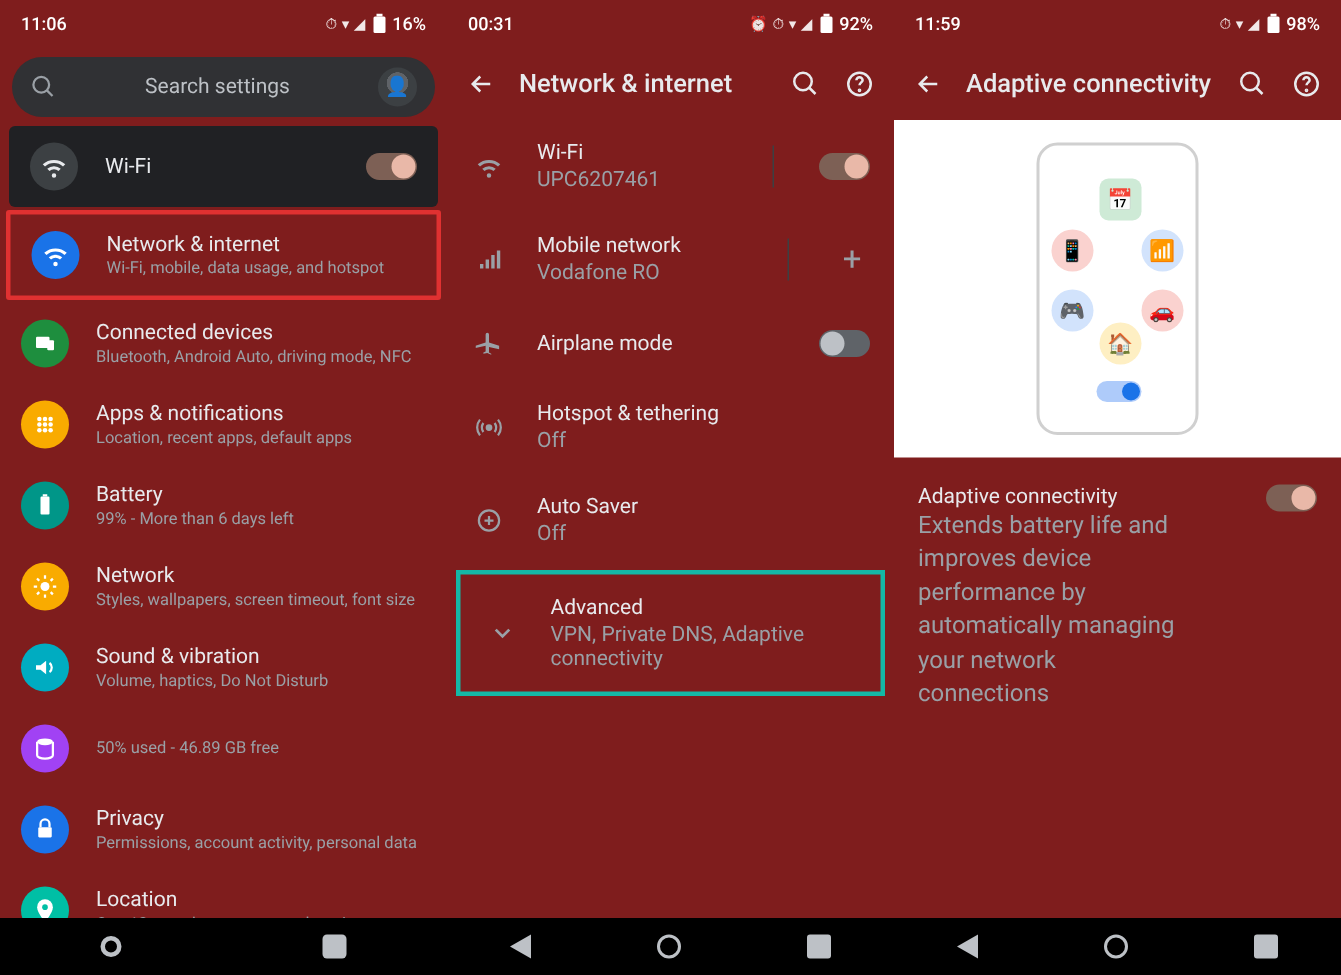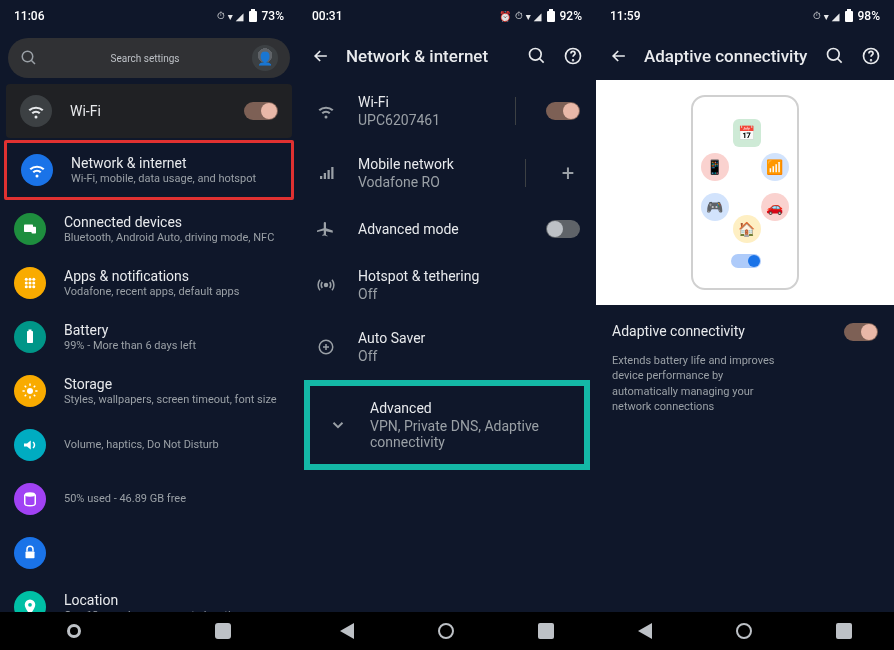--- a/index.html
+++ b/index.html
@@ -8,21 +8,21 @@
     font-family: Roboto, "Segoe UI", Arial, sans-serif;
     color: #e8eaed;
     width: 894px;
     height: 650px;
     overflow: hidden;
     display: flex;
   }
   .panel {
     width: 298px;
     height: 650px;
-    background: #0f172a;
+    background: #7f1d1d;
     position: relative;
     overflow: hidden;
     flex-shrink: 0;
   }
   .statusbar {
     display: flex;
     justify-content: space-between;
     align-items: center;
     height: 32px;
     padding: 0 14px;
@@ -37,21 +37,21 @@
   .searchbar {
     margin: 6px 8px;
     height: 40px;
     background: #303134;
     border-radius: 22px;
     display: flex;
     align-items: center;
     padding: 0 12px;
     gap: 10px;
   }
-  .search-text { flex: 1; text-align: center; color: #bdc1c6; font-size: 10px; }
+  .search-text { flex: 1; text-align: center; color: #bdc1c6; font-size: 14px; }
   .avatar {
     width: 26px; height: 26px; border-radius: 50%;
     background: radial-gradient(circle at 50% 40%, #5f6368 35%, #3c4043 36%);
     display:flex; align-items:center; justify-content:center;
     font-size:13px; color:#ccc;
   }
   .item {
     display: flex;
     align-items: center;
     padding: 10px 14px;
@@ -104,42 +104,42 @@
   
   .litem {
     display: flex; align-items: center; padding: 14px 16px; gap: 20px; min-height: 50px;
   }
   .licon { width: 24px; display:flex;justify-content:center;align-items:center;color:#9aa0a6;}
   .ltexts { flex:1; }
   .ltitle { font-size: 14px; color:#e8eaed; }
   .lsub { font-size: 14px; color:#9aa0a6; margin-top:2px;}
   .divider-v { width:1px; height:28px; background:#3c4043; margin:0 10px;}
   .addbtn { color:#9aa0a6; font-size:22px; width:24px;text-align:center;}
-  .highlight2 { border:6px solid #14b8a6; margin: 2px 6px; }
+  .highlight2 { border:3px solid #14b8a6; margin: 2px 6px; }
   
   .illus {
     background: #fff; height: 225px; margin: 0;
     display:flex; align-items:center; justify-content:center;
   }
   .phone {
     width: 108px; height: 195px; border: 2px solid #d0d0d0; border-radius: 14px;
     position: relative; background:#fff;
   }
   .dot { position:absolute; width:28px; height:28px; border-radius:50%; display:flex;align-items:center;justify-content:center;font-size:14px;}
   .d1 { top:22px; left:40px; background:#ceead6; color:#137333; border-radius:6px;}
   .d2 { top:56px; left:8px;  background:#fad2cf; color:#c5221f;}
   .d3 { top:56px; right:8px; background:#d2e3fc; color:#1a73e8;}
   .d4 { top:96px; left:8px;  background:#d2e3fc; color:#1a73e8;}
   .d5 { top:96px; right:8px; background:#fad2cf; color:#c5221f;}
   .d6 { top:118px; left:40px; background:#feefc3; color:#ea8600;}
   .mini-toggle { position:absolute; bottom:20px; left:38px; width:30px;height:14px;border-radius:8px;background:#aecbfa;}
   .mini-toggle::after{content:"";position:absolute;width:12px;height:12px;border-radius:50%;background:#1a73e8;top:1px;right:1px;}
   .adap-block { display:flex; padding:18px 16px; gap:14px; align-items:flex-start;}
   .adap-texts .at { font-size:14px; }
-  .adap-texts .as { font-size:11px; color:#9aa0a6; line-height:1.4; margin-top:14px; max-width:180px;}
+  .adap-texts .as { font-size:16px; color:#9aa0a6; line-height:1.4; margin-top:0; max-width:180px;}
   .navbar {
     position:absolute; bottom:0; left:0; right:0; height:38px;
     display:flex; justify-content:space-around; align-items:center;
     background:#000;
   }
   .nav-tri,.nav-cir,.nav-sq { width:16px;height:16px;}
   .nav-cir{border:2px solid #bdc1c6;border-radius:50%;}
   .nav-sq{background:#bdc1c6;border-radius:2px;}
   .nav-tri{width:0;height:0;border-top:8px solid transparent;border-bottom:8px solid transparent;border-right:14px solid #bdc1c6;}
   .navbar1 .nav-cir-fill{width:14px;height:14px;border-radius:50%;border:3px solid #bdc1c6;}
@@ -153,21 +153,21 @@
     <div class="status-right">
       <span class="status-icons">
         <span class="s-glyph">⏱</span>
           <span class="s-glyph">▾</span>
           <span class="s-glyph">◢</span>
       </span>
       <svg width="10" height="14" viewBox="0 0 10 14">
           <rect x="1" y="2" width="8" height="11" rx="1" fill="#fff"></rect>
           <rect x="3" y="0" width="4" height="2" fill="#fff"></rect>
         </svg>
-      <span>73%</span>
+      <span>16%</span>
     </div>
   </div>
 
   <div class="searchbar">
     <svg width="18" height="18" viewBox="0 0 24 24" fill="none" stroke="#9aa0a6" stroke-width="2">
         <circle cx="10" cy="10" r="7"></circle>
         <line x1="20" y1="20" x2="15" y2="15"></line>
       </svg>
     <span class="search-text">Search settings</span>
     <div class="avatar">👤</div>
@@ -222,21 +222,21 @@
           <circle cx="7" cy="12" r="2"></circle>
           <circle cx="12" cy="12" r="2"></circle>
           <circle cx="17" cy="12" r="2"></circle>
           <circle cx="7" cy="17" r="2"></circle>
           <circle cx="12" cy="17" r="2"></circle>
           <circle cx="17" cy="17" r="2"></circle>
         </svg>
       </div>
     <div class="texts">
         <div class="title">Apps &amp; notifications</div>
-        <div class="sub">Vodafone, recent apps, default apps</div>
+        <div class="sub">Location, recent apps, default apps</div>
       </div>
   </div>
   <div class="item">
     <div class="icon i-teal">
         <svg viewBox="0 0 24 24" fill="#fff">
           <rect x="8" y="4" width="8" height="16" rx="1"></rect>
           <rect x="10" y="2" width="4" height="2"></rect>
         </svg>
       </div>
     <div class="texts">
@@ -245,52 +245,57 @@
       </div>
   </div>
   <div class="item">
     <div class="icon i-orange">
         <svg viewBox="0 0 24 24" fill="#fff">
           <circle cx="12" cy="12" r="4"></circle>
           <path d="M12 2v3M12 19v3M2 12h3M19 12h3M4.9 4.9l2 2M17 17l2 2M4.9 19l2-2M17 7l2-2" stroke="#fff" stroke-width="2"></path>
         </svg>
       </div>
     <div class="texts">
-        <div class="title">Storage</div>
+        <div class="title">Network</div>
         <div class="sub">Styles, wallpapers, screen timeout, font size</div>
       </div>
   </div>
   <div class="item">
     <div class="icon i-cyan">
         <svg viewBox="0 0 24 24" fill="#fff">
           <path d="M4 10v4h4l5 4V6l-5 4z"></path>
           <path d="M16 8a5 5 0 010 8" stroke="#fff" fill="none" stroke-width="2"></path>
         </svg>
       </div>
     <div class="texts">
+        <div class="title">Sound &amp; vibration</div>
         <div class="sub">Volume, haptics, Do Not Disturb</div>
       </div>
   </div>
   <div class="item">
     <div class="icon i-purple">
         <svg viewBox="0 0 24 24" fill="#fff">
           <ellipse cx="12" cy="6" rx="7" ry="3"></ellipse>
           <path d="M5 6v12a7 3 0 0014 0V6" fill="none" stroke="#fff" stroke-width="2"></path>
         </svg>
       </div>
     <div class="texts">
         <div class="sub">50% used - 46.89 GB free</div>
       </div>
   </div>
   <div class="item">
     <div class="icon i-blue2">
         <svg viewBox="0 0 24 24" fill="#fff">
           <rect x="6" y="10" width="12" height="9" rx="1"></rect>
           <path d="M8 10V7a4 4 0 018 0v3" fill="none" stroke="#fff" stroke-width="2"></path>
         </svg>
+      </div>
+    <div class="texts">
+        <div class="title">Privacy</div>
+        <div class="sub">Permissions, account activity, personal data</div>
       </div>
   </div>
   <div class="item">
     <div class="icon i-teal2">
         <svg viewBox="0 0 24 24" fill="#fff">
           <path d="M12 2a7 7 0 017 7c0 5-7 13-7 13S5 14 5 9a7 7 0 017-7z"></path>
           <circle cx="12" cy="9" r="2.5" fill="#00bfa5"></circle>
         </svg>
       </div>
     <div class="texts">
@@ -384,21 +389,21 @@
     <div class="addbtn">+</div>
   </div>
 
   <div class="litem">
     <div class="licon">
         <svg viewBox="0 0 24 24" fill="#9aa0a6">
           <path d="M21 14l-9-3V4a1.5 1.5 0 00-3 0v7l-9 3v2l9-2v5l-2 1v1l3.5-.5L14 22v-1l-2-1v-5l9 2z"></path>
         </svg>
       </div>
     <div class="ltexts">
-        <div class="ltitle">Advanced mode</div>
+        <div class="ltitle">Airplane mode</div>
       </div>
     <div class="toggle off">
         <div class="knob"></div>
       </div>
   </div>
 
   <div class="litem">
     <div class="licon">
         <svg viewBox="0 0 24 24" fill="none" stroke="#9aa0a6" stroke-width="2">
           <circle cx="12" cy="12" r="2" fill="#9aa0a6"></circle>

